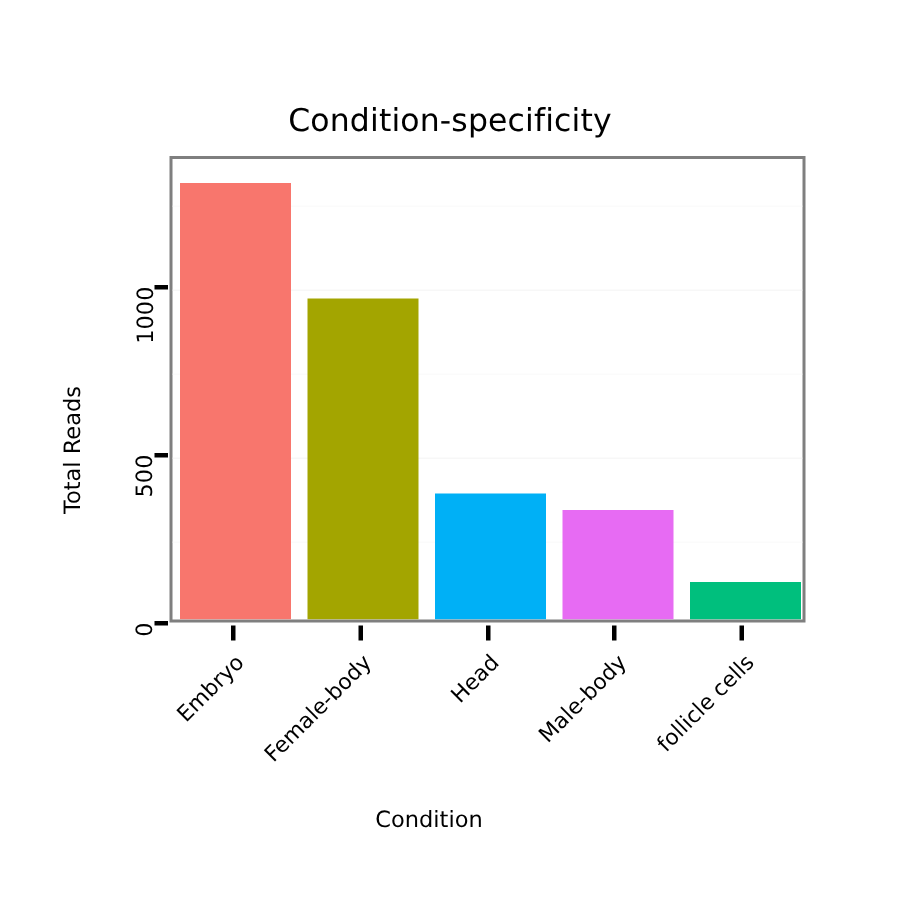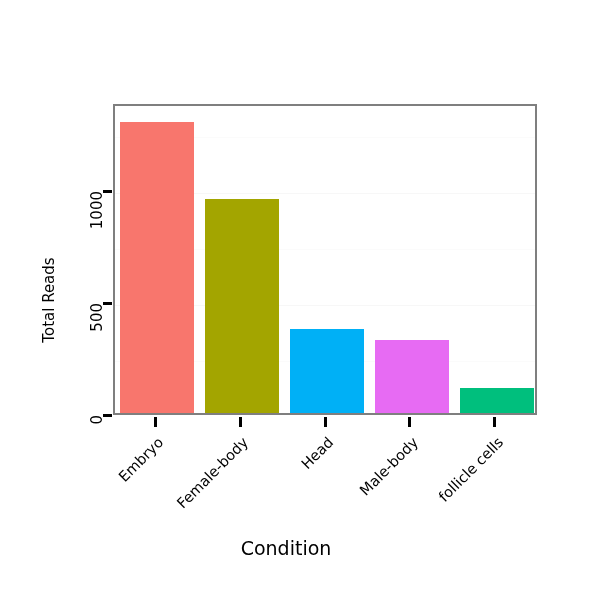--- a/index.html
+++ b/index.html
@@ -116,29 +116,30 @@
     transform: rotate(-45deg);
     transform-origin: right top;
     text-align: right;
   }
   #x-axis-title {
     position: absolute;
     left: 0;
     top: 537px;
     width: 572px;
     text-align: center;
-    font-size: 19px;
+    font-size: 15px;
     color: #000000;
   }
 </style>
 </head>
 <body>
 
 <div id="chart-root">
 
+  <div id="chart-title">Condition-specificity</div>
 
   <div id="y-axis-title">
     <span>Total Reads</span>
   </div>
 
   <div id="y-axis-ticks">
       <div class="y-tick-mark" style="top: 413.5px;"></div>
       <div class="y-tick-label" style="top: 406px;">0</div>
       <div class="y-tick-mark" style="top: 301.629px;"></div>
       <div class="y-tick-label" style="top: 294.129px;">500</div>

